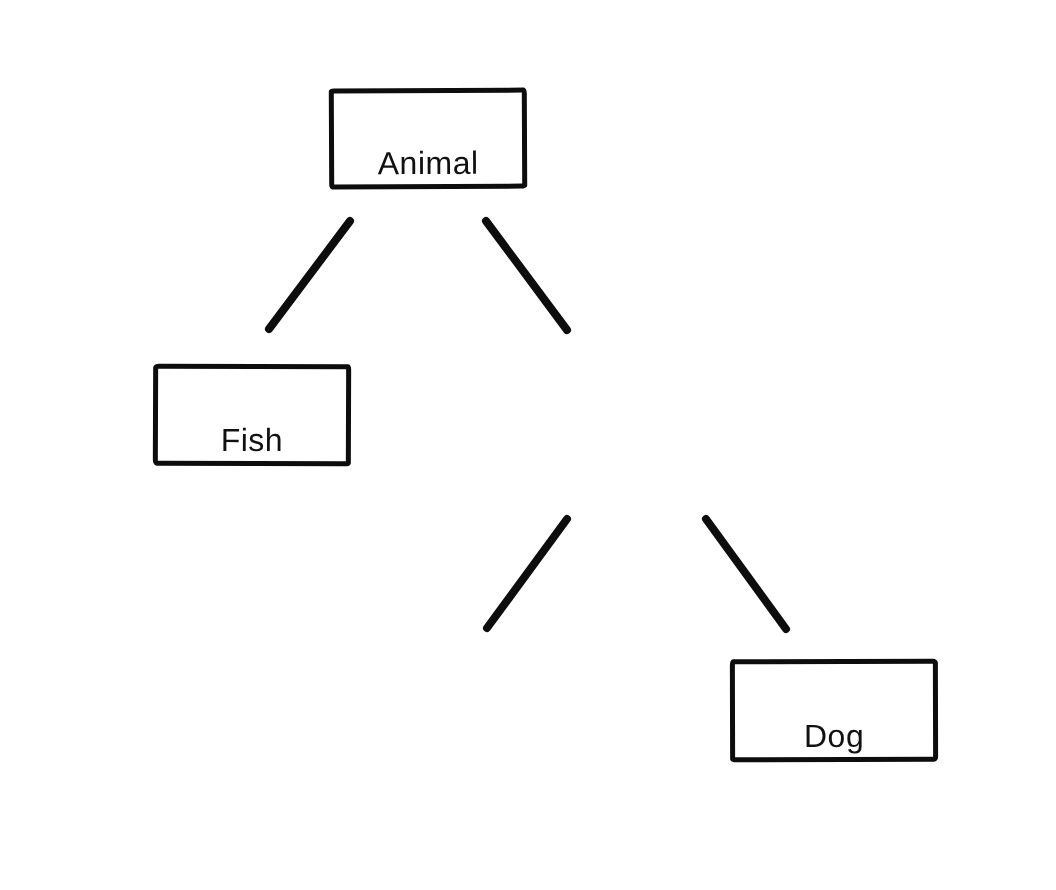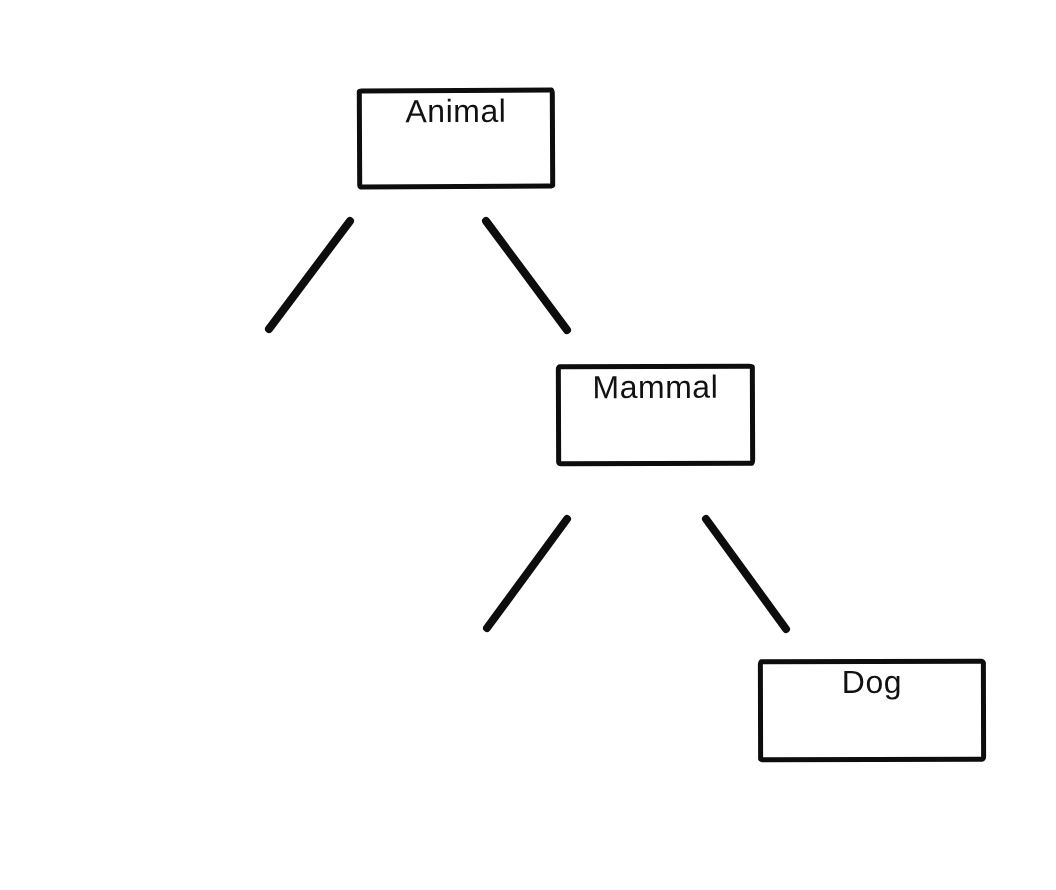--- a/index.html
+++ b/index.html
@@ -22,41 +22,40 @@
     width: 1056px;
     height: 890px;
     pointer-events: none;
   }
   .node {
     position: absolute;
     box-sizing: border-box;
     background: #ffffff;
     border: 5px solid #0d0d0d;
     display: flex;
-    align-items: flex-start;
+    align-items: flex-end;
     justify-content: center;
     font-size: 32px;
     color: #111111;
     letter-spacing: 0.5px;
-    margin-left: 28px;
   }
   
   .node-animal  { left: 329px; top:  88px; width: 198px; height: 101px;
                   border-radius: 5px 3px 6px 3px / 3px 6px 3px 5px;
                   transform: rotate(-0.25deg); }
   .node-fish    { left: 153px; top: 364px; width: 198px; height: 102px;
                   border-radius: 6px 3px 5px 4px / 4px 5px 3px 6px;
                   transform: rotate(0.2deg); }
   .node-mammal  { left: 528px; top: 364px; width: 199px; height: 102px;
                   border-radius: 4px 6px 3px 5px / 5px 3px 6px 4px;
                   transform: rotate(-0.2deg); }
   .node-cat     { left: 353px; top: 660px; width: 197px; height: 103px;
                   border-radius: 5px 4px 6px 3px / 3px 6px 4px 5px;
                   transform: rotate(0.15deg); }
-  .node-dog     { left: 730px; top: 659px; width: 228px; height: 103px;
+  .node-dog     { left: 730px; top: 659px; width: 208px; height: 103px;
                   border-radius: 3px 5px 4px 6px / 6px 4px 5px 3px;
                   transform: rotate(-0.15deg); }
   .node-label {
     display: inline-block;
     padding-bottom: 2px;
   }
 </style>
 </head>
 <body>
 
@@ -66,23 +65,23 @@
     <line x1="350" y1="221" x2="269" y2="329" stroke="#0d0d0d" stroke-width="8" stroke-linecap="round"></line>
     <line x1="486" y1="221" x2="567" y2="330" stroke="#0d0d0d" stroke-width="8" stroke-linecap="round"></line>
     <line x1="567" y1="519" x2="487" y2="628" stroke="#0d0d0d" stroke-width="8" stroke-linecap="round"></line>
     <line x1="706" y1="519" x2="786" y2="629" stroke="#0d0d0d" stroke-width="8" stroke-linecap="round"></line>
   </svg>
 
   <div class="node node-animal">
     <span class="node-label">Animal</span>
   </div>
 
+  <div class="node node-fish">
+    <span class="node-label">Fish</span>
+  </div>
 
-  <div class="node node-mammal">
-    <span class="node-label">Mammal</span>
-  </div>
 
 
   <div class="node node-dog">
     <span class="node-label">Dog</span>
   </div>
 
 </div>
 
 </body></html>

